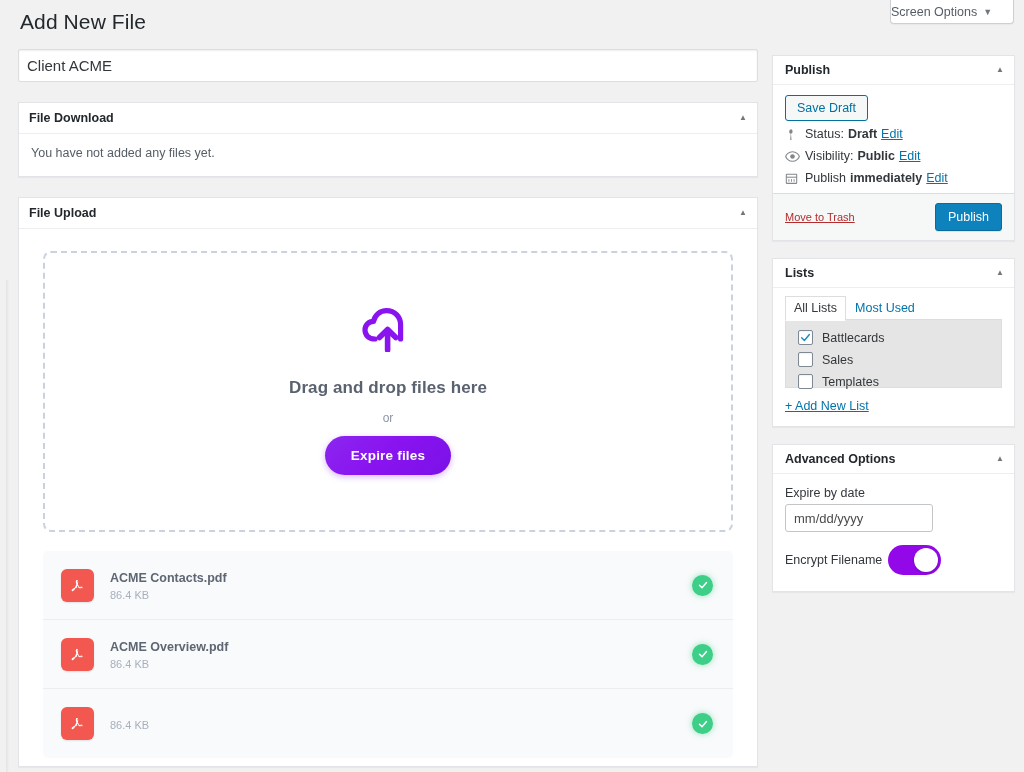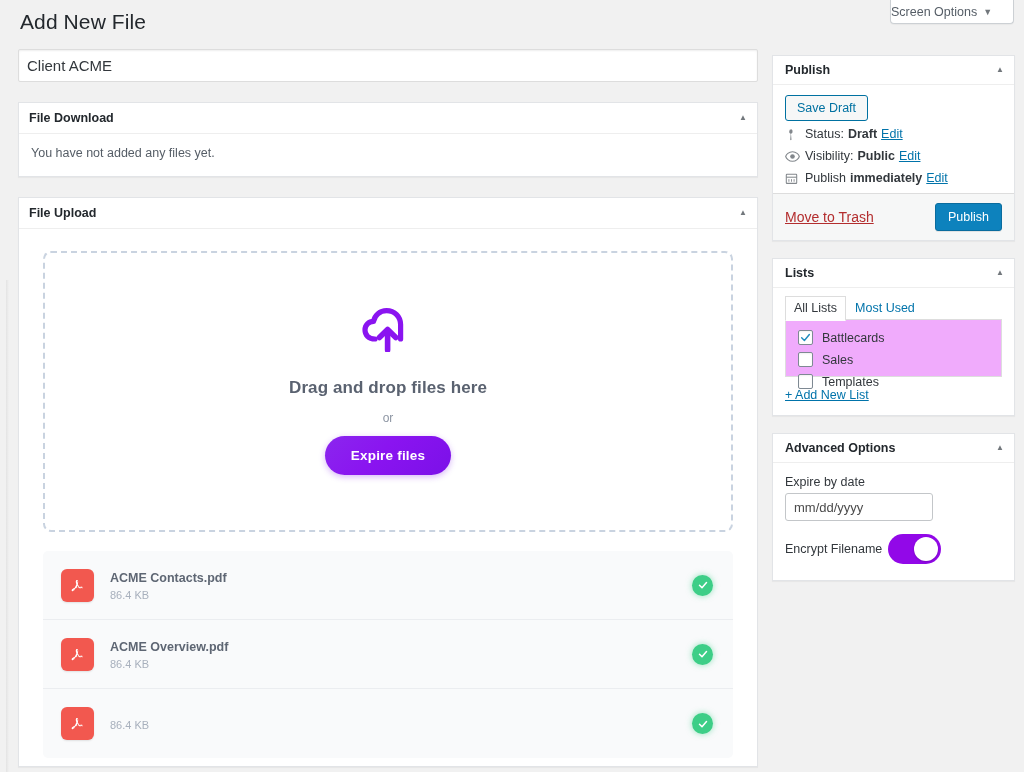--- a/index.html
+++ b/index.html
@@ -186,21 +186,21 @@
   .lnk {
     color: #0073aa; text-decoration: underline; cursor: pointer;
     margin-left: 4px;
   }
   .publish-footer {
     border-top: 1px solid #ddd; background: #f6f7f7;
     padding: 9px 12px; display: flex; align-items: center;
     justify-content: space-between;
   }
   .trash-link {
-    color: #b32d2e; text-decoration: underline; font-size: 14px; cursor: pointer;
+    color: #b32d2e; text-decoration: underline; font-size: 11px; cursor: pointer;
   }
   .publish-btn {
     background: #0d82bd; border: 1px solid #0a6c9e; border-radius: 3px;
     color: #fff; font-size: 12.5px; padding: 0 12px; height: 28px;
     cursor: pointer; font-family: "Liberation Sans", sans-serif;
     box-shadow: 0 1px 0 rgba(0,0,0,.08);
   }
 
   
   .lists-body { padding: 8px 12px 12px 12px; }
@@ -209,23 +209,23 @@
     font-size: 12.5px; color: #0073aa; padding: 3px 8px 4px 8px;
     cursor: pointer; border: 1px solid transparent; border-bottom: none;
     line-height: 1.3;
   }
   .tab.active {
     color: #32373c; background: #fff;
     border: 1px solid #ddd; border-bottom: 1px solid #fff;
     position: relative; top: 1px; z-index: 2;
   }
   .tab-panel {
-    border: 1px solid #ddd; background: #f0abfc;
+    border: 1px solid #ddd; background: #e5e5e5;
     padding: 10px 10px 10px 12px; margin-top: -1px;
-    height: 58px;
+    height: 69px;
   }
   .chk-row {
     display: flex; align-items: center; font-size: 12.5px; color: #32373c;
     margin-bottom: 7px; cursor: pointer;
   }
   .chk {
     width: 15px; height: 15px; border: 1px solid #7e8993; border-radius: 2px;
     background: #fff; flex: none; margin-right: 9px;
     display: flex; align-items: center; justify-content: center;
     box-shadow: inset 0 1px 2px rgba(0,0,0,.06);

